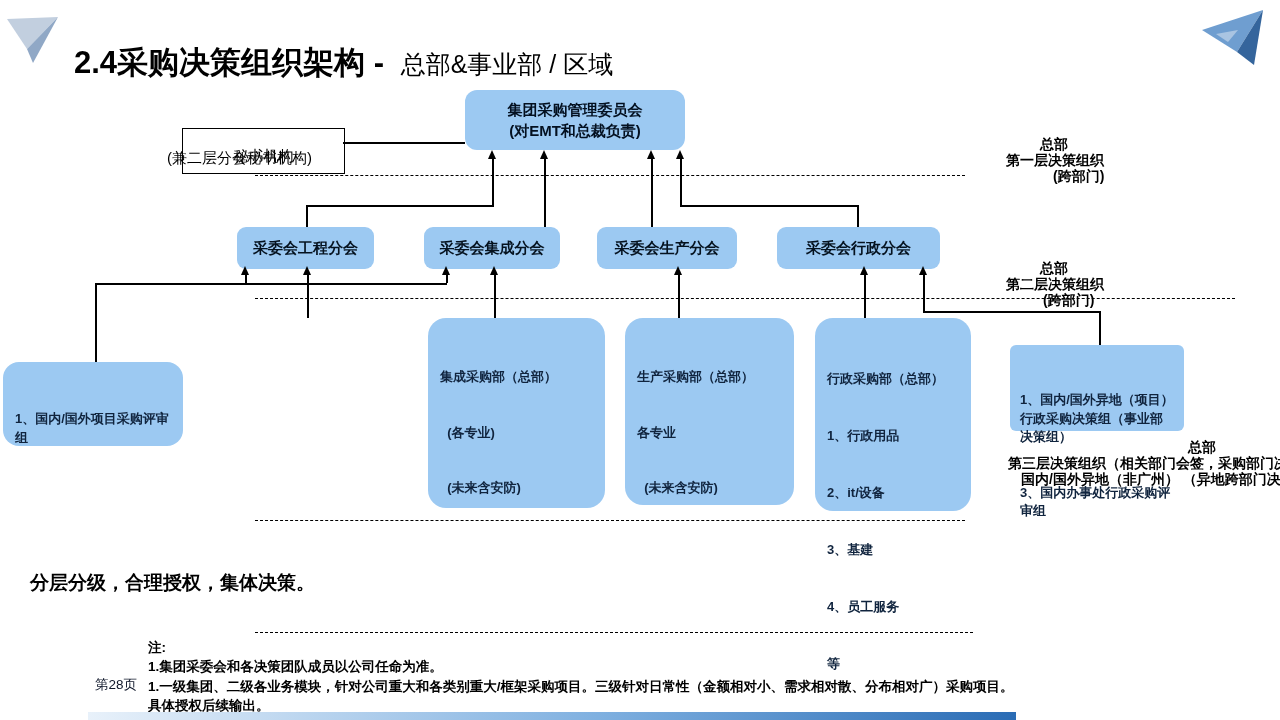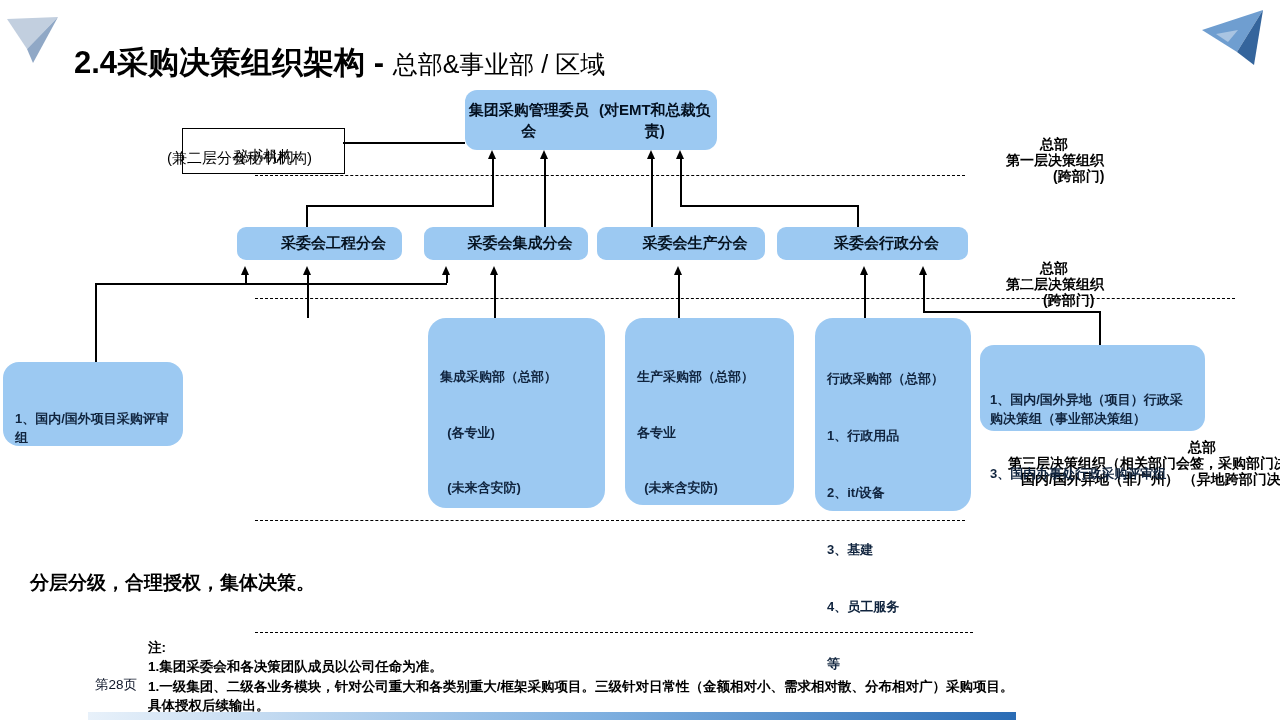--- a/index.html
+++ b/index.html
@@ -6,29 +6,29 @@
   body{width:1280px;height:720px;overflow:hidden;background:#fff;
        font-family:"Liberation Sans","DejaVu Sans",sans-serif;}
   #slide{position:relative;width:1280px;height:720px;background:#fff;overflow:hidden;}
   .abs{position:absolute;}
   .ln{position:absolute;background:#000;}
   .dash{position:absolute;height:0;border-top:1.5px dashed #000;}
   .arw{position:absolute;width:0;height:0;border-left:4.5px solid transparent;
        border-right:4.5px solid transparent;border-bottom:9px solid #000;}
   .title{position:absolute;left:74px;top:42px;color:#000;white-space:nowrap;}
   .title .main{font-size:31px;font-weight:600;margin-top:24px;}
-  .title .sub{font-size:25px;font-weight:500;}
+  .title .sub{font-size:25px;font-weight:500;margin-left:8px;}
   .bluebox{position:absolute;background:#9CC9F2;border-radius:18px;color:#10243E;
            font-weight:bold;font-size:13px;}
-  .topbox{left:465px;top:90px;width:252px;height:60px;border-radius:12px;
-          display:flex;flex-direction:row;align-items:center;justify-content:center;
+  .topbox{left:465px;top:90px;width:220px;height:60px;border-radius:12px;
+          display:flex;flex-direction:column;align-items:center;justify-content:center;
           font-size:15px;line-height:21px;color:#031020;text-align:center;}
-  .committee{position:absolute;top:227px;height:33px;background:#9CC9F2;border-radius:9px;
+  .committee{position:absolute;top:227px;height:42px;background:#9CC9F2;border-radius:9px;
              display:flex;align-items:center;justify-content:center;
-             font-size:15px;font-weight:bold;color:#05121F;padding-left:28px;}
+             font-size:15px;font-weight:bold;color:#05121F;}
   .boxlines{padding:13px 10px 0 12px;white-space:pre-wrap;}
   .lh-wide div{line-height:26.5px;}
   .lh-med div{line-height:19px;}
   .lh-std div{line-height:18.5px;}
   .secbox{position:absolute;left:182px;top:128px;width:161px;height:26px;background:#fff;
           border:1.2px solid #000;text-align:center;font-size:15px;color:#000;padding-top:18px;}
   .seclabel2{position:absolute;left:167px;top:149px;font-size:15px;color:#000;white-space:nowrap;}
   .tier{position:absolute;font-size:14px;font-weight:bold;color:#000;white-space:nowrap;}
   .slogan{position:absolute;left:30px;top:570px;font-size:19px;color:#000;font-weight:bold;}
   .notes{position:absolute;left:148px;top:638px;width:1132px;font-size:13.5px;
@@ -107,21 +107,21 @@
       <div>行政采购部（总部）</div>
       <div>1、行政用品</div>
       <div>2、it/设备</div>
       <div>3、基建</div>
       <div>4、员工服务</div>
       <div>等</div>
       <div>  (建议安防总部业务快速纳入)</div>
     </div>
   </div>
 
-  <div class="bluebox lh-std" style="left:980px;top:345px;width:225px;height:86px;border-radius:14px">
+  <div class="bluebox lh-std" style="left:1010px;top:345px;width:174px;height:86px;border-radius:6px">
     <div class="boxlines" style="padding:9px 10px 0 10px">
       <div>1、国内/国外异地（项目）行政采购决策组（事业部决策组）</div>
       <div>3、国内办事处行政采购评审组</div>
     </div>
   </div>
 
   <div class="dash" style="left:255px;top:175px;width:710px"></div>
   <div class="dash" style="left:255px;top:298px;width:980px"></div>
   <div class="dash" style="left:255px;top:520px;width:710px"></div>
   <div class="dash" style="left:255px;top:632px;width:718px"></div>

